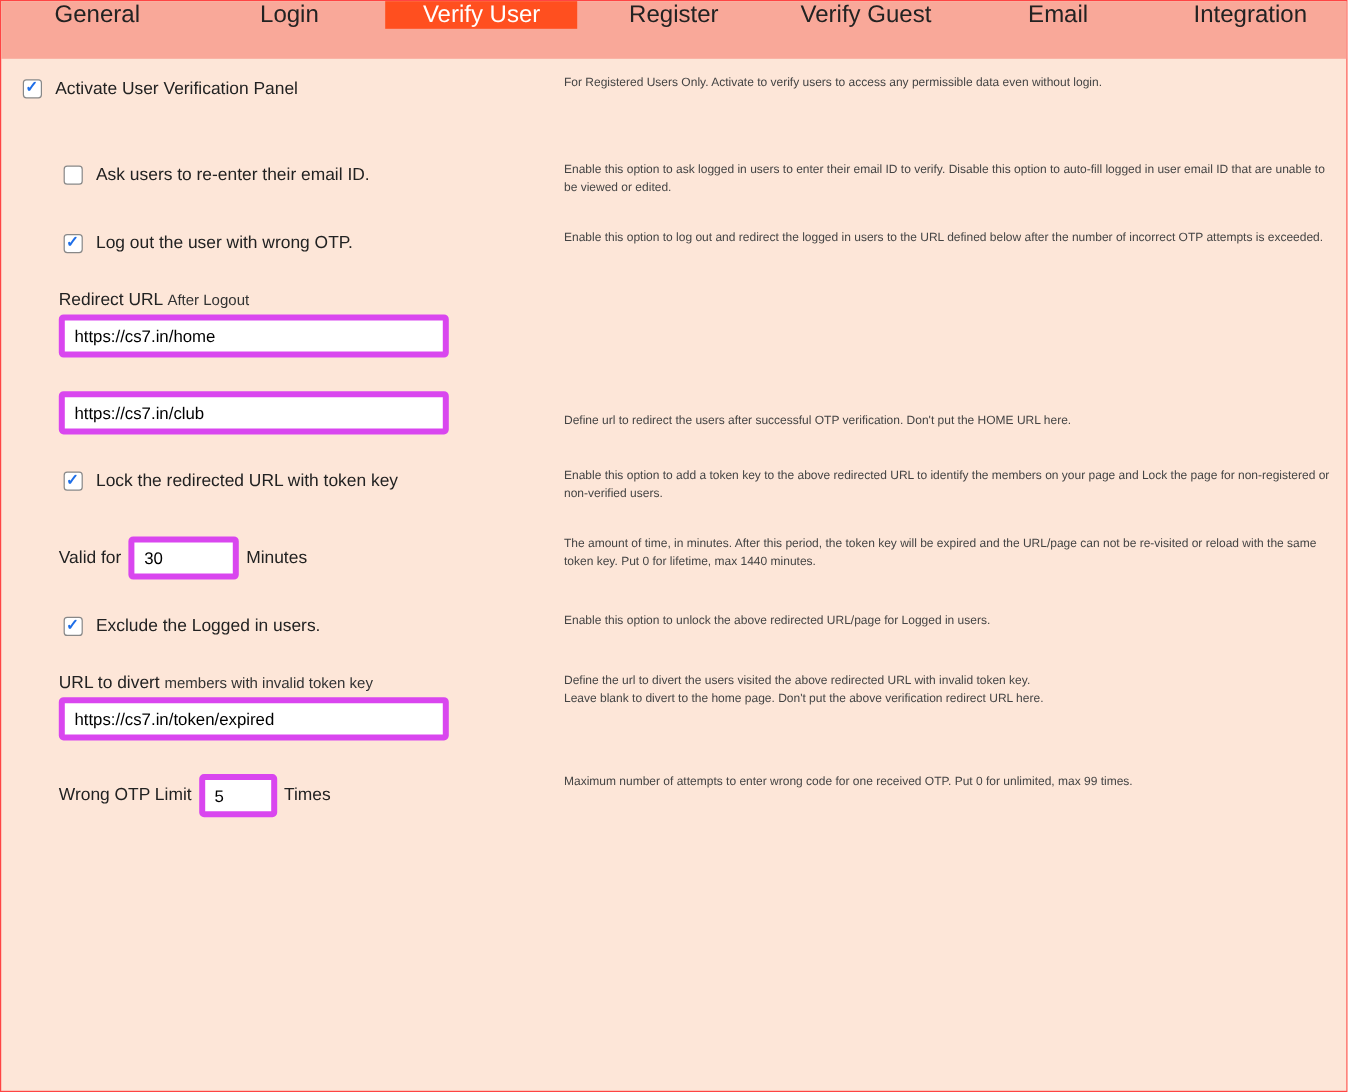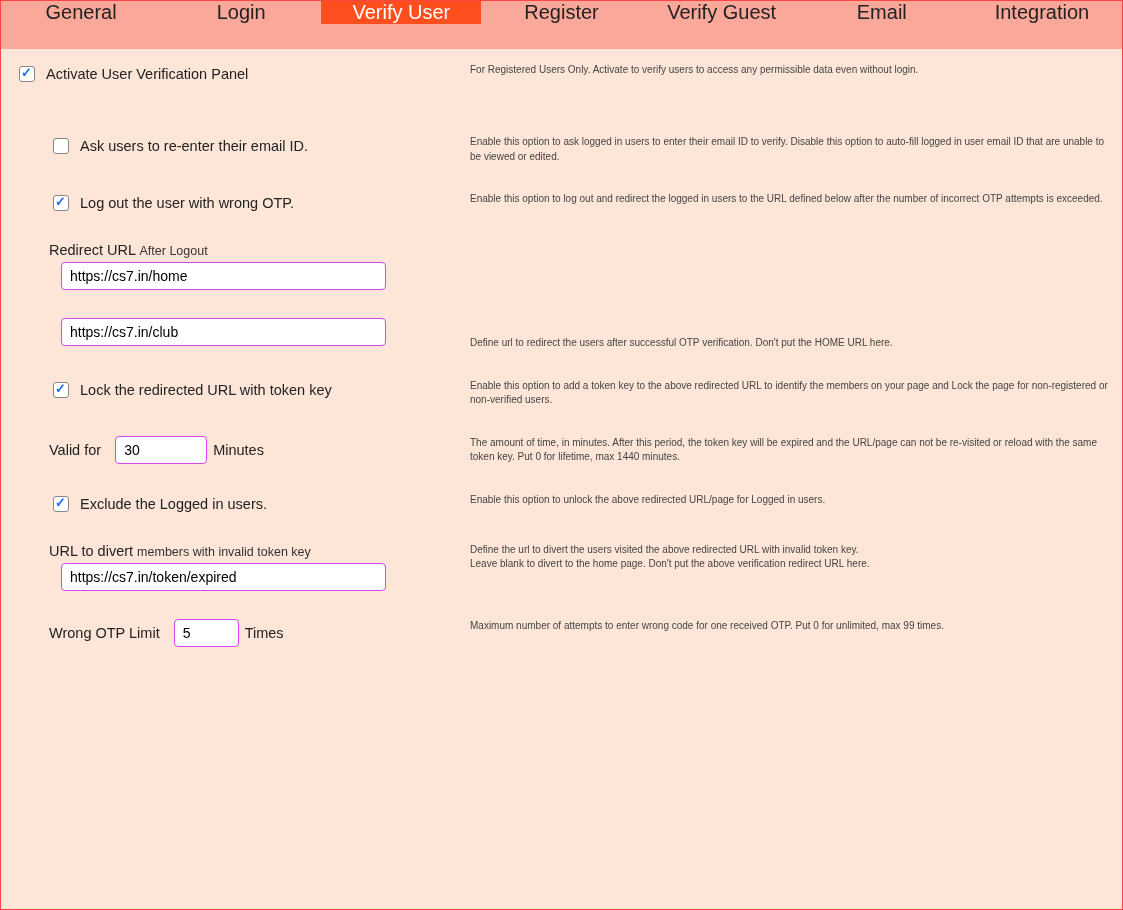--- a/index.html
+++ b/index.html
@@ -94,27 +94,26 @@
     color: #222;
     font-weight: 500;
     margin-bottom: 4px;
   }
   .field-label .small {
     font-size: 12.5px;
     font-weight: 400;
     color: #333;
   }
   input[type="text"] {
-    border: 1px solid #d946ef;
+    border: 5px solid #d946ef;
     border-radius: 4px;
     padding: 5px 8px;
     font-size: 14px;
     background: #fff;
     font-family: inherit;
-    margin-left: 12px;
   }
   .input-wide { width: 325px; }
   .input-small { width: 92px; margin: 0 4px; }
   .input-tiny { width: 65px; margin: 0 4px; }
   .inline-row {
     display: flex;
     align-items: center;
     gap: 2px;
     font-size: 14.5px;
     font-weight: 500;

